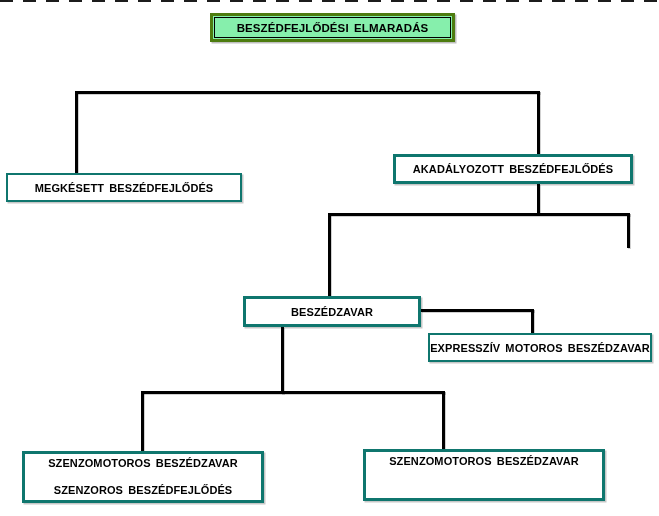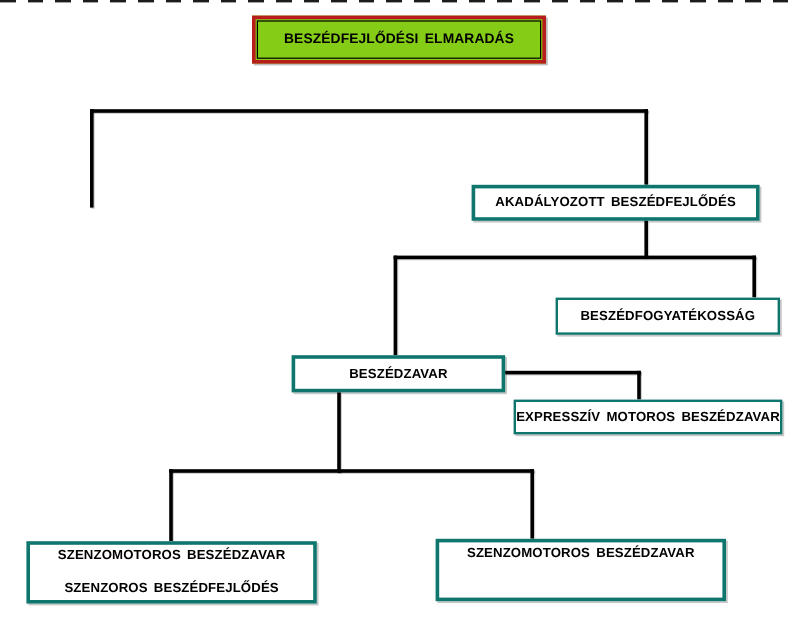--- a/index.html
+++ b/index.html
@@ -44,24 +44,24 @@
   }
   .node.thick { border-width: 3px; }
   .node.two-line {
     flex-direction: column;
     justify-content: space-between;
     line-height: 19px;
   }
   .title-node {
     position: absolute;
     left: 210px; top: 13px;
-    width: 245px; height: 40px;
+    width: 245px; height: 29px;
     box-sizing: border-box;
-    border: 3px solid #b91c1c;
-    background: #84cc16;
+    border: 3px solid #4d7c0f;
+    background: #86efac;
     box-shadow: 1.5px 1.5px 0 rgba(0,0,0,0.25);
   }
   .title-inner {
     position: absolute;
     left: 1px; right: 1px; top: 1px; bottom: 1px;
     border: 1px solid #000000;
     display: flex;
     align-items: center;
     justify-content: center;
     font-weight: bold;
@@ -101,28 +101,28 @@
   <div class="top-dashed"></div>
 
   <div class="title-node">
     <div class="title-inner">BESZÉDFEJLŐDÉSI ELMARADÁS</div>
   </div>
 
   <div class="line l-top-h"></div>
   <div class="line l-top-left-v"></div>
   <div class="line l-top-right-v"></div>
 
+  <div class="node n-megkesett">MEGKÉSETT BESZÉDFEJLŐDÉS</div>
   <div class="node thick n-akadalyozott">AKADÁLYOZOTT BESZÉDFEJLŐDÉS</div>
 
   <div class="line l-akad-down"></div>
   <div class="line l-mid-h"></div>
   <div class="line l-mid-left-v"></div>
   <div class="line l-mid-right-v"></div>
 
-  <div class="node n-fogyatekossag">BESZÉDFOGYATÉKOSSÁG</div>
   <div class="node thick n-beszedzavar">BESZÉDZAVAR</div>
 
   <div class="line l-expr-h"></div>
   <div class="line l-expr-v"></div>
 
   <div class="node n-expressziv">EXPRESSZÍV MOTOROS BESZÉDZAVAR</div>
 
   <div class="line l-bz-down"></div>
   <div class="line l-bot-h"></div>
   <div class="line l-bot-left-v"></div>

